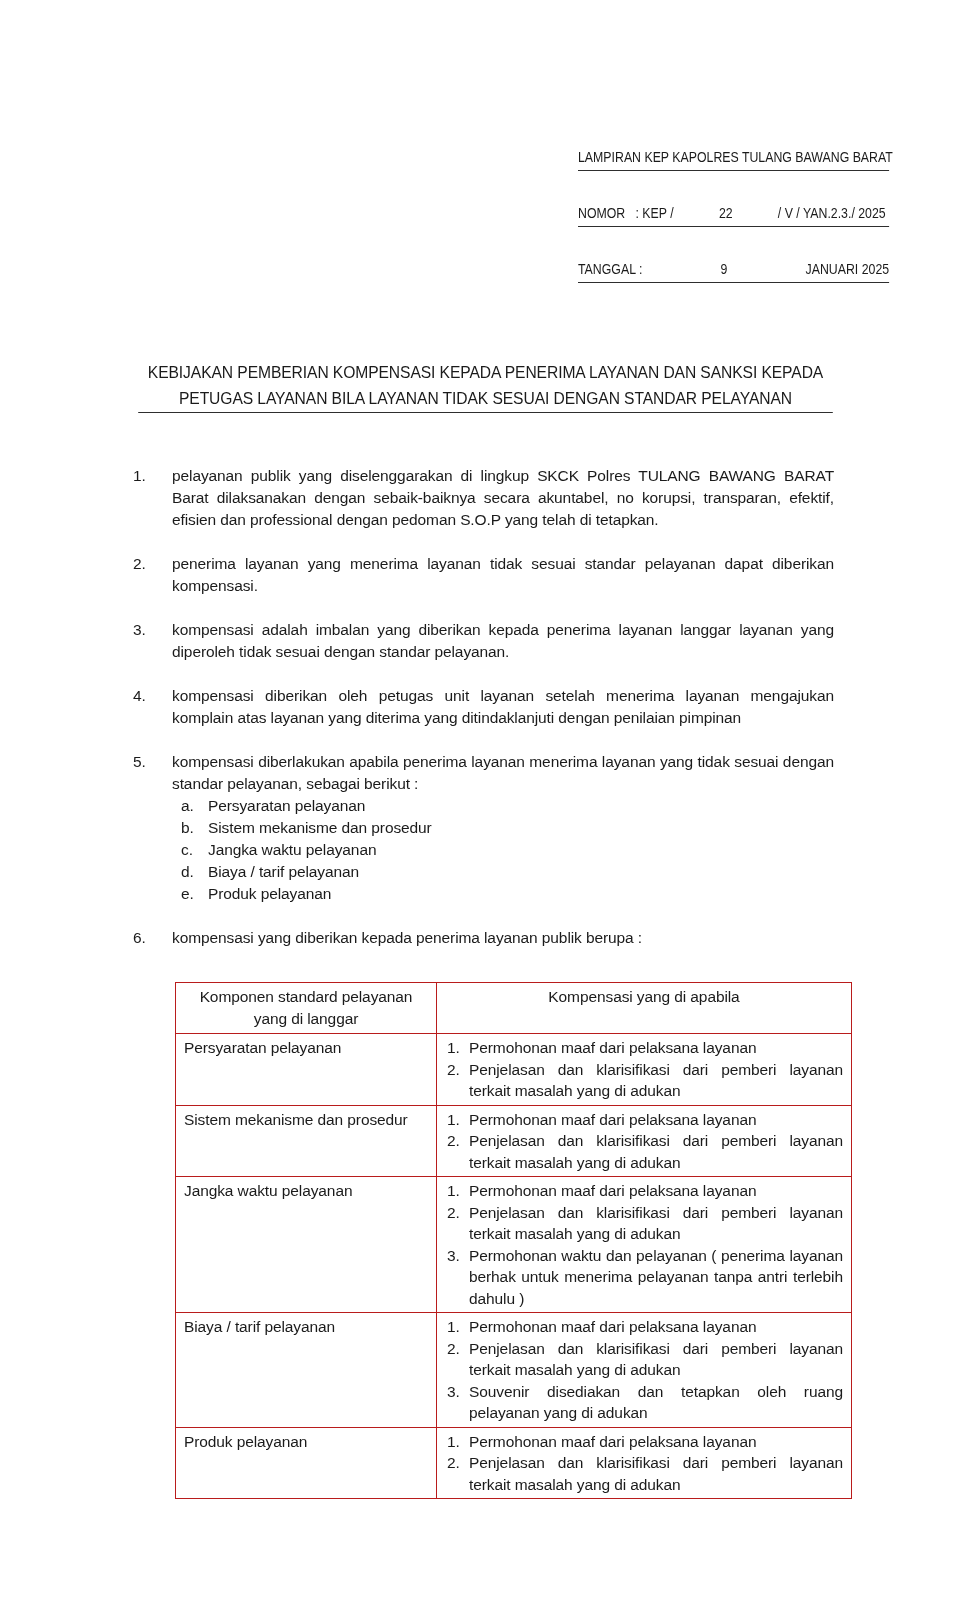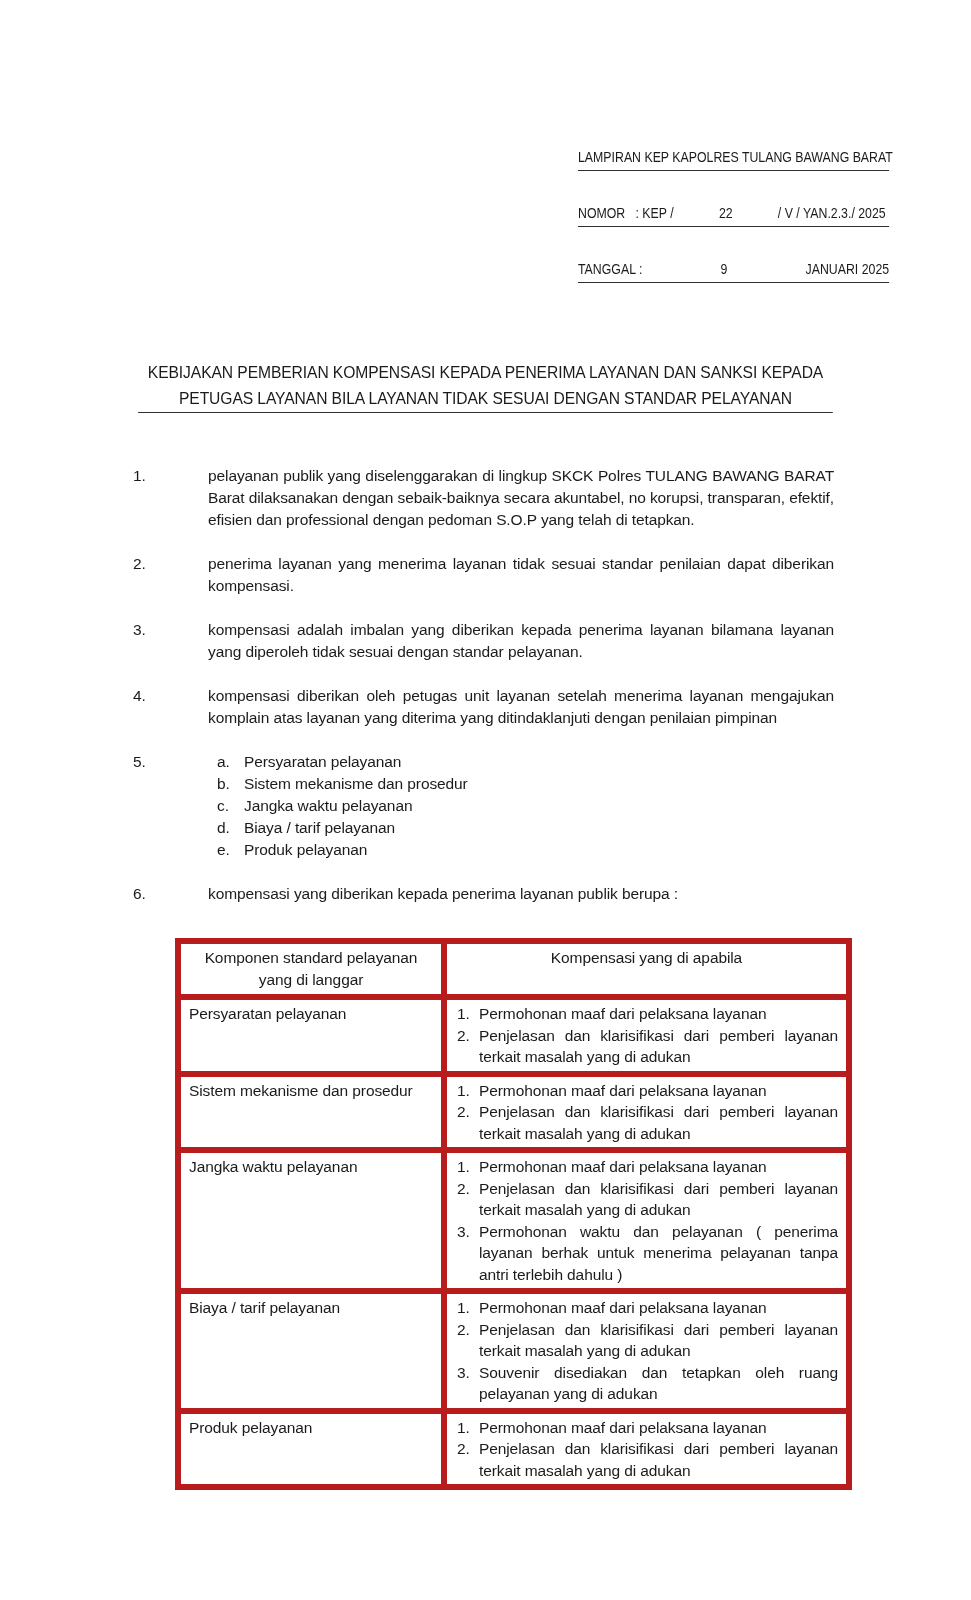--- a/index.html
+++ b/index.html
@@ -49,38 +49,38 @@
   
   .items{
     margin:52px 0 0 133px;
     width:701px;
     font-size:15.5px;
     line-height:22px;
     letter-spacing:-0.1px;
   }
   .item{display:flex;margin-bottom:22px;}
   .item .num{width:39px;flex:none;}
-  .item .txt{flex:1;text-align:justify;margin-left:36px;}
+  .item .txt{flex:1;text-align:justify;}
   .item:last-child{margin-bottom:0;}
   .sub{margin-top:0;}
   .subrow{display:flex;}
   .subrow .sl{width:27px;margin-left:9px;flex:none;}
   .subrow .st{flex:1;}
 
   
   table.tbl{
     margin:33px 0 0 175px;
     width:677px;
     border-collapse:collapse;
     table-layout:fixed;
     font-size:15.5px;
     line-height:21.5px;
     letter-spacing:-0.1px;
   }
-  .tbl td{border:6px solid #b91c1c;vertical-align:top;padding:2px 8px;}
+  .tbl td{border:1px solid #b91c1c;vertical-align:top;padding:2px 8px;}
   .tbl .hdr{text-align:center;font-weight:normal;padding:3px 6px 4px 6px;}
   .tbl .c1{width:248px;}
   .tbl td.comp{padding:3px 6px 3px 8px;}
   .tbl td.list{padding:3px 8px 3px 10px;}
   .li{display:flex;}
   .li .n{width:22px;flex:none;}
   .li .t{flex:1;text-align:justify;}
 </style>
 </head>
 <body>
@@ -110,36 +110,37 @@
 
   <div class="items">
 
     <div class="item">
       <div class="num">1.</div>
       <div class="txt">pelayanan publik yang diselenggarakan di lingkup SKCK Polres TULANG BAWANG BARAT Barat dilaksanakan dengan sebaik-baiknya secara akuntabel, no korupsi, transparan, efektif, efisien dan professional dengan pedoman S.O.P yang telah di tetapkan.</div>
     </div>
 
     <div class="item">
       <div class="num">2.</div>
-      <div class="txt">penerima layanan yang menerima layanan tidak sesuai standar penilaian dapat diberikan kompensasi.</div>
+      <div class="txt">penerima layanan yang menerima layanan tidak sesuai standar pelayanan dapat diberikan kompensasi.</div>
     </div>
 
     <div class="item">
       <div class="num">3.</div>
-      <div class="txt">kompensasi adalah imbalan yang diberikan kepada penerima layanan bilamana layanan yang diperoleh tidak sesuai dengan standar pelayanan.</div>
+      <div class="txt">kompensasi adalah imbalan yang diberikan kepada penerima layanan langgar layanan yang diperoleh tidak sesuai dengan standar pelayanan.</div>
     </div>
 
     <div class="item">
       <div class="num">4.</div>
       <div class="txt">kompensasi diberikan oleh petugas unit layanan setelah menerima layanan mengajukan komplain atas layanan yang diterima yang ditindaklanjuti dengan penilaian pimpinan</div>
     </div>
 
     <div class="item">
       <div class="num">5.</div>
       <div class="txt">
+        <span>kompensasi diberlakukan apabila penerima layanan menerima layanan yang tidak sesuai dengan standar pelayanan, sebagai berikut :</span>
         <div class="sub">
           <div class="subrow">
             <span class="sl">a.</span>
             <span class="st">Persyaratan pelayanan</span>
           </div>
           <div class="subrow">
             <span class="sl">b.</span>
             <span class="st">Sistem mekanisme dan prosedur</span>
           </div>
           <div class="subrow">

